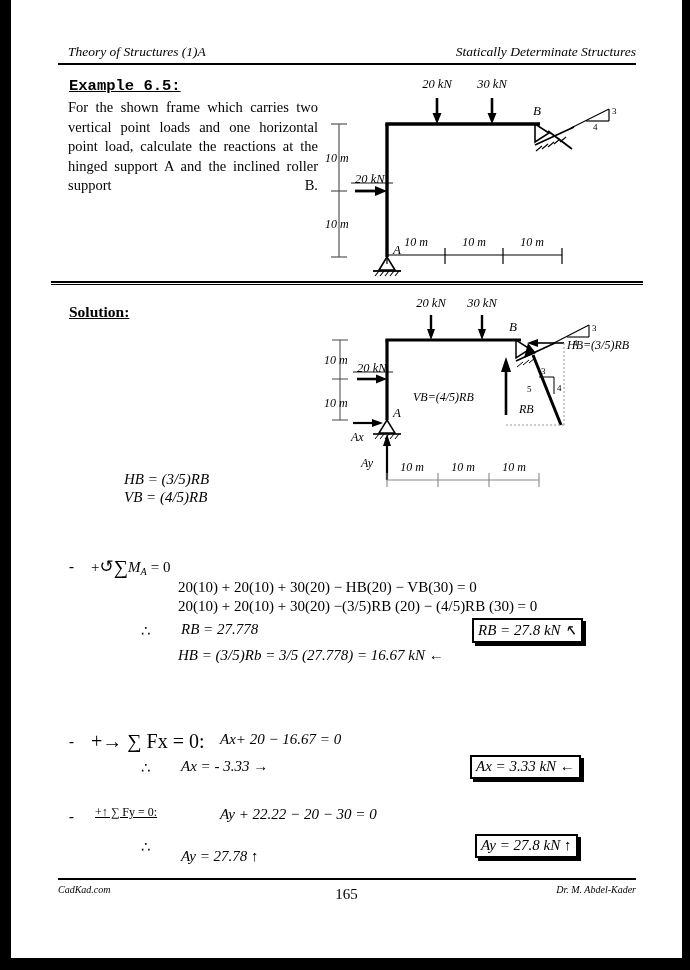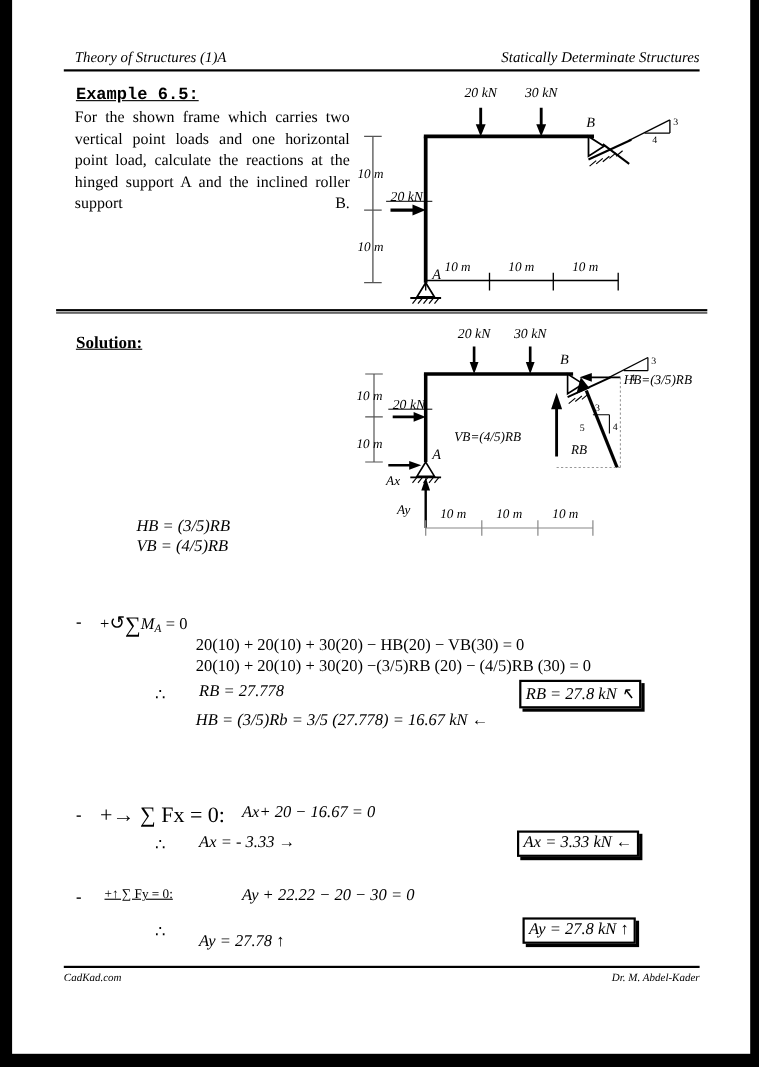--- a/index.html
+++ b/index.html
@@ -413,16 +413,17 @@
 
     <div class="dash" style="left:58px; top:808px;">-</div>
     <div class="math" style="left:84px; top:805px; font-size:12px;text-decoration:underline;">+↑ ∑ Fy = 0:</div>
     <div class="math ital" style="left:209px; top:806px;">Ay + 22.22 − 20 − 30  = 0</div>
     <div class="math" style="left:130px; top:838px;">∴</div>
     <div class="math ital" style="left:170px; top:837px;margin-top:11px;">Ay  = 27.78 ↑</div>
     <div class="ansbox" style="left:464px; top:834px;">Ay = 27.8 kN ↑</div>
 
     <div class="footer-rule"></div>
     <div class="footer-left">CadKad.com</div>
+    <div class="footer-center">165</div>
     <div class="footer-right">Dr. M. Abdel-Kader</div>
 
   </div>
 </div>
 
 </body></html>

